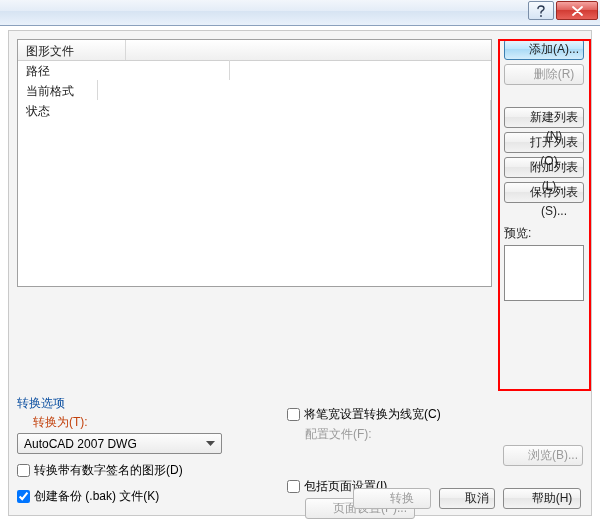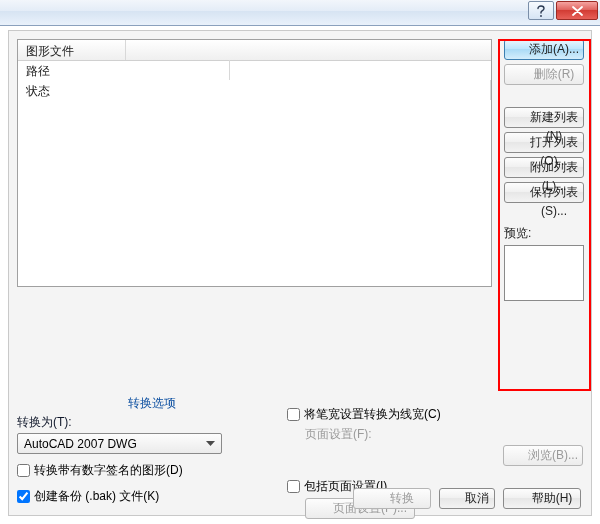--- a/index.html
+++ b/index.html
@@ -70,23 +70,23 @@
     margin-top: 3px; width: 80px; height: 56px; border: 1px solid #8a8a8a; background: #fff;
   }
   .redbox {
     position: absolute; border: 2px solid #ff0000;
     left: 481px; top: 0; width: 93px; height: 352px;
     pointer-events: none;
   }
   .options {
     position: absolute; left: 8px; right: 8px; top: 364px; height: 110px;
   }
-  .opt-title { color: #0a4ea0; margin-bottom: 2px; text-align: center; }
+  .opt-title { color: #0a4ea0; margin-bottom: 2px; }
   .row { display: flex; align-items: center; margin-bottom: 2px; }
-  .lbl { color: #0f172a; }
+  .lbl { color: #c2410c; margin-left: 16px; }
   .combo {
     width: 205px; height: 21px; border: 1px solid #8a8a8a; border-radius: 2px;
     background: linear-gradient(to bottom, #fdfdfd, #ebebeb);
     display: flex; align-items: center; justify-content: space-between;
     padding: 0 4px 0 6px; margin-top: 2px;
   }
   .combo .arrow { width: 14px; display: flex; justify-content: center; }
   .chk { display: inline-flex; align-items: center; gap: 4px; margin-top: 8px; }
   .chk input { width: 13px; height: 13px; margin: 0; }
   .col-left { position: absolute; left: 0; top: 0; width: 270px; }
@@ -120,20 +120,21 @@
 </div>
 
 <div class="client">
 
   <div class="topzone">
 
     <div class="table-wrap">
       <div class="thead">
         <div class="th" style="width:108px">图形文件</div>
         <div class="th" style="width:212px">路径</div>
+        <div class="th" style="width:80px">当前格式</div>
         <div class="th" style="flex:1">状态</div>
       </div>
     </div>
 
     <div class="side">
       <div class="btn primary">添加(A)...</div>
       <div class="btn disabled">删除(R)</div>
       <div class="side-gap"></div>
       <div class="btn">新建列表(N)</div>
       <div class="btn">打开列表(O)...</div>
@@ -167,21 +168,21 @@
         <span>创建备份 (.bak) 文件(K)</span>
       </label>
     </div>
 
     <div class="col-right">
       <label class="chk">
         <input type="checkbox" style="">
         <span>将笔宽设置转换为线宽(C)</span>
       </label>
       <div class="row" style="margin-top:2px;">
-        <span class="lbl lbl-disabled" style="margin-left:18px">页面设置(F):</span>
+        <span class="lbl lbl-disabled" style="margin-left:18px">配置文件(F):</span>
       </div>
       <div class="row" style="justify-content: flex-end; padding-right: 4px;">
         <div class="btn disabled" style="width:80px;margin-bottom:0">浏览(B)...</div>
       </div>
       <label class="chk" style="margin-top:10px">
         <input type="checkbox" style="">
         <span>包括页面设置(I)</span>
       </label>
       <div class="btn disabled indent-btn">页面设置(P)...</div>
     </div>

